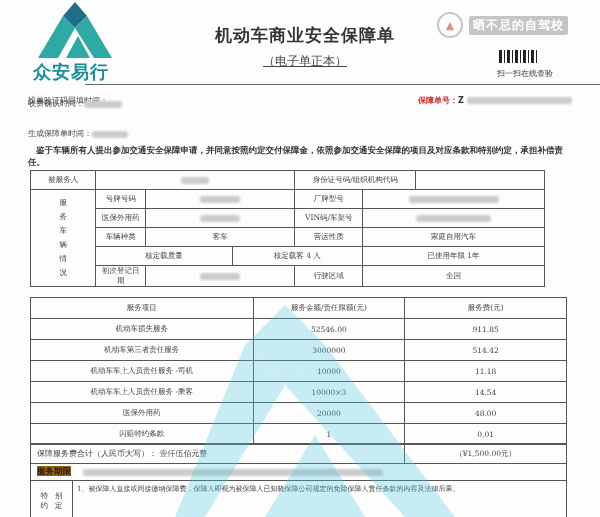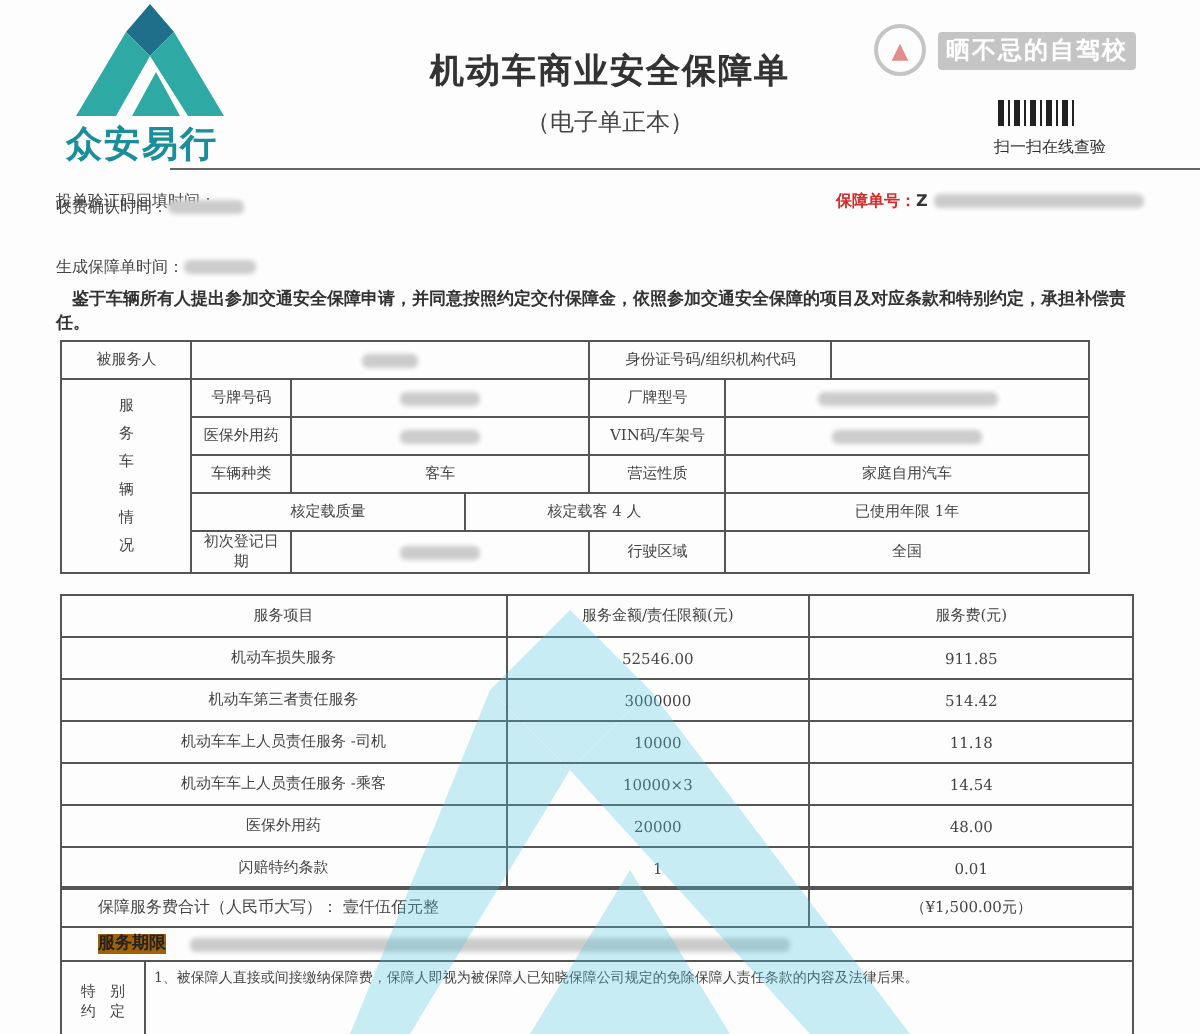--- a/index.html
+++ b/index.html
@@ -4,21 +4,21 @@
 <style>
   * { box-sizing: border-box; margin: 0; padding: 0; }
   html, body { width: 600px; height: 517px; overflow: hidden; background: #fdfdfd; }
   body { font-family: "DejaVu Serif", "Liberation Serif", serif; color: #333; position: relative; }
 
   .logo { position: absolute; left: 30px; top: 2px; width: 90px; height: 82px; }
   .logo svg { position: absolute; left: 8px; top: 0; }
   .logo-text { position: absolute; left: 3px; top: 58px; font-family: "DejaVu Sans", sans-serif; font-size: 18px; font-weight: bold; color: #1a8f99; letter-spacing: 1px; white-space: nowrap; }
 
   .title { position: absolute; left: 180px; top: 24px; width: 250px; text-align: center; font-family: "DejaVu Sans", sans-serif; font-size: 17px; font-weight: bold; color: #333; letter-spacing: 1px; }
-  .subtitle { position: absolute; left: 180px; top: 53px; width: 250px; text-align: center; font-family: "DejaVu Sans", sans-serif; font-size: 12px; color: #444; }
+  .subtitle { position: absolute; left: 180px; top: 53px; width: 250px; text-align: center; font-family: "DejaVu Sans", sans-serif; font-size: 12px; color: #444; text-decoration: underline; }
 
   .wm-school { position: absolute; left: 437px; top: 12px; display: flex; align-items: center; gap: 6px; opacity: 0.55; }
   .wm-badge { width: 26px; height: 26px; border-radius: 50%; border: 2px solid #999; display: flex; align-items: center; justify-content: center; font-size: 11px; color: #c33; }
   .wm-text { font-family: "DejaVu Sans", sans-serif; font-size: 12px; font-weight: bold; color: #fff; background: #999; padding: 1px 4px; border-radius: 2px; letter-spacing: 1px; }
 
   .qr { position: absolute; left: 499px; top: 50px; width: 40px; height: 13px; background:
       repeating-linear-gradient(90deg, #222 0 3px, #fff 3px 5px, #222 5px 6px, #fff 6px 8px); }
   .qr-caption { position: absolute; left: 475px; top: 68px; width: 100px; text-align: center; font-family: "DejaVu Sans", sans-serif; font-size: 8px; color: #333; }
 
   .hr { position: absolute; left: 85px; top: 84px; width: 515px; height: 1px; background: #666; }
@@ -32,21 +32,21 @@
 
   .intro { position: absolute; left: 28px; top: 144px; width: 540px; font-size: 8.5px; line-height: 12px; color: #333; font-weight: bold; text-indent: 8px; }
 
   table { position: absolute; border-collapse: collapse; font-size: 7.5px; color: #444; }
   td { border: 1.5px solid #555; text-align: center; vertical-align: middle; padding: 0 2px; }
   .t1 { left: 30px; top: 170px; width: 515px; padding-left: 43px; }
   .t1 td { height: 19px; }
   .t2 { left: 30px; top: 297px; width: 537px; }
   .t2 td { height: 21px; }
   .t3 { left: 30px; top: 443px; width: 537px; }
-  .left { text-align: left; padding-left: 18px; }
+  .left { text-align: left; padding-left: 6px; }
   .period-label { font-family: "DejaVu Sans", sans-serif; font-weight: bold; font-size: 8.5px; color: #222; background: #a16207; }
   .special { font-size: 7px; text-align: left; vertical-align: top; padding: 3px 4px; }
 
   .watermark { position: absolute; left: 175px; top: 305px; width: 320px; height: 212px; pointer-events: none; opacity: 0.3; }
 </style>
 </head>
 <body>
 
 <div class="logo">
   <svg width="74" height="58" viewBox="0 0 74 58">

